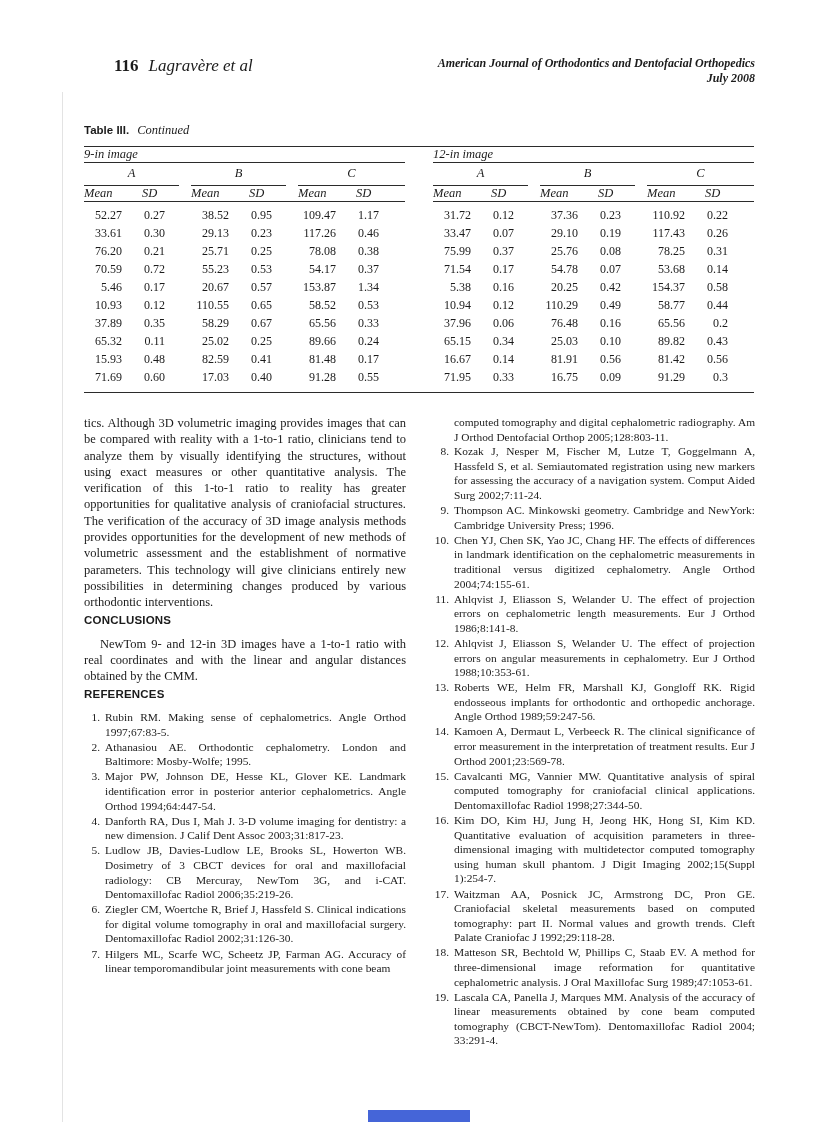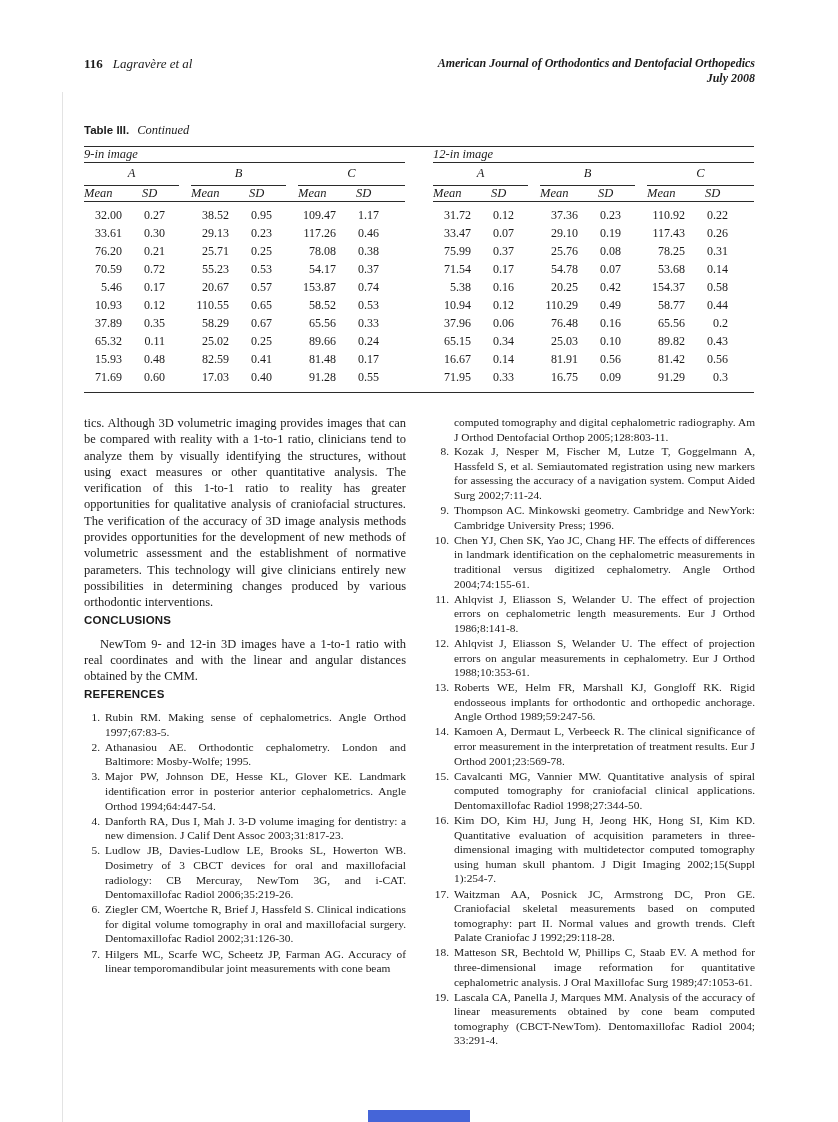--- a/index.html
+++ b/index.html
@@ -9,21 +9,21 @@
     background:#ffffff;
     font-family:"Liberation Serif", serif;
     color:#1b1b1b;
     overflow:hidden;
   }
   
   .runhead{
     position:absolute;left:84px;top:56px;width:671px;
     display:flex;justify-content:space-between;align-items:flex-start;
   }
-  .runhead-left{font-size:13px;white-space:nowrap;}
+  .runhead-left{font-size:17px;white-space:nowrap;margin-left:30px;}
   .pagenum{font-weight:bold;margin-right:10px;}
   .authors{font-style:italic;}
   .runhead-right{text-align:right;font-style:italic;font-weight:bold;font-size:12px;line-height:14.5px;}
   
   .tbl-caption{position:absolute;left:84px;top:123px;font-size:12.5px;}
   .tbl-caption .cap-label{font-family:"Liberation Sans",sans-serif;font-weight:bold;font-size:11.5px;}
   .tbl-caption .cap-cont{font-style:italic;margin-left:8px;}
   table.results{
     position:absolute;left:84px;top:146px;width:670px;
     border-collapse:collapse;table-layout:fixed;
@@ -140,21 +140,21 @@
         <th class="colh">Mean</th>
         <th class="colh">SD</th>
         <th class="colh">Mean</th>
         <th class="colh">SD</th>
         <th class="colh">Mean</th>
         <th class="colh">SD</th>
       </tr>
     </thead>
     <tbody>
         <tr>
-          <td class="mean"><span class="num">32.00</span></td>
+          <td class="mean"><span class="num">52.27</span></td>
           <td class="sd"><span class="num">0.27</span></td>
           <td class="mean"><span class="num">38.52</span></td>
           <td class="sd"><span class="num">0.95</span></td>
           <td class="mean"><span class="num">109.47</span></td>
           <td class="sd"><span class="num">1.17</span></td>
           <td class="spacer"></td>
           <td class="mean"><span class="num">31.72</span></td>
           <td class="sd"><span class="num">0.12</span></td>
           <td class="mean"><span class="num">37.36</span></td>
           <td class="sd"><span class="num">0.23</span></td>
@@ -205,21 +205,21 @@
           <td class="sd"><span class="num">0.07</span></td>
           <td class="mean"><span class="num">53.68</span></td>
           <td class="sd"><span class="num">0.14</span></td>
         </tr>
         <tr>
           <td class="mean"><span class="num">5.46</span></td>
           <td class="sd"><span class="num">0.17</span></td>
           <td class="mean"><span class="num">20.67</span></td>
           <td class="sd"><span class="num">0.57</span></td>
           <td class="mean"><span class="num">153.87</span></td>
-          <td class="sd"><span class="num">0.74</span></td>
+          <td class="sd"><span class="num">1.34</span></td>
           <td class="spacer"></td>
           <td class="mean"><span class="num">5.38</span></td>
           <td class="sd"><span class="num">0.16</span></td>
           <td class="mean"><span class="num">20.25</span></td>
           <td class="sd"><span class="num">0.42</span></td>
           <td class="mean"><span class="num">154.37</span></td>
           <td class="sd"><span class="num">0.58</span></td>
         </tr>
         <tr>
           <td class="mean"><span class="num">10.93</span></td>

